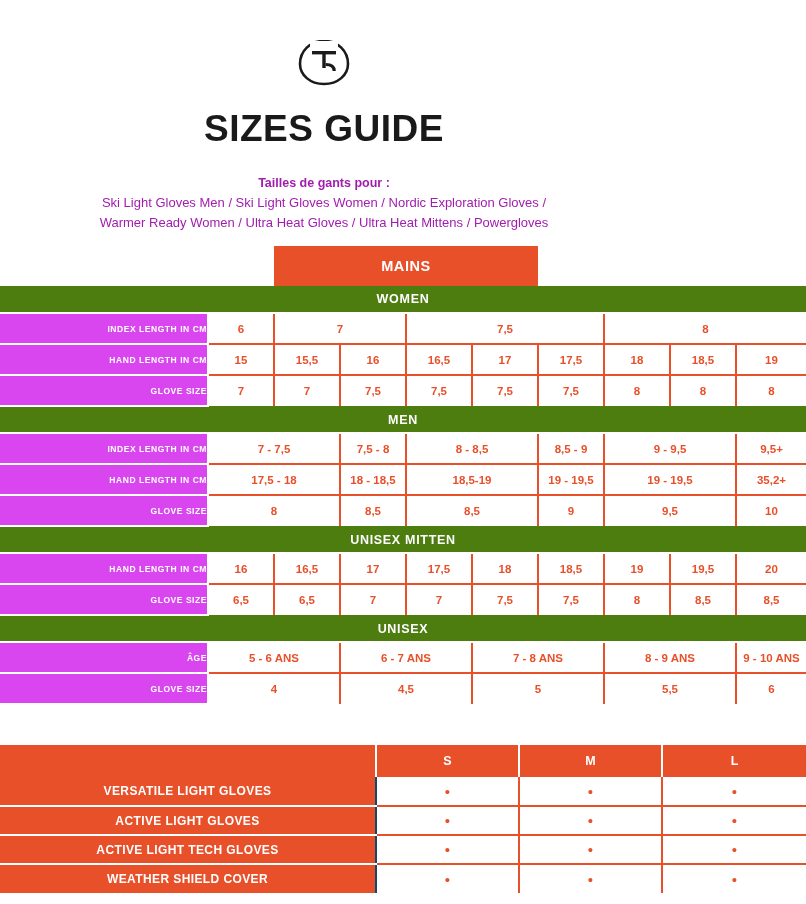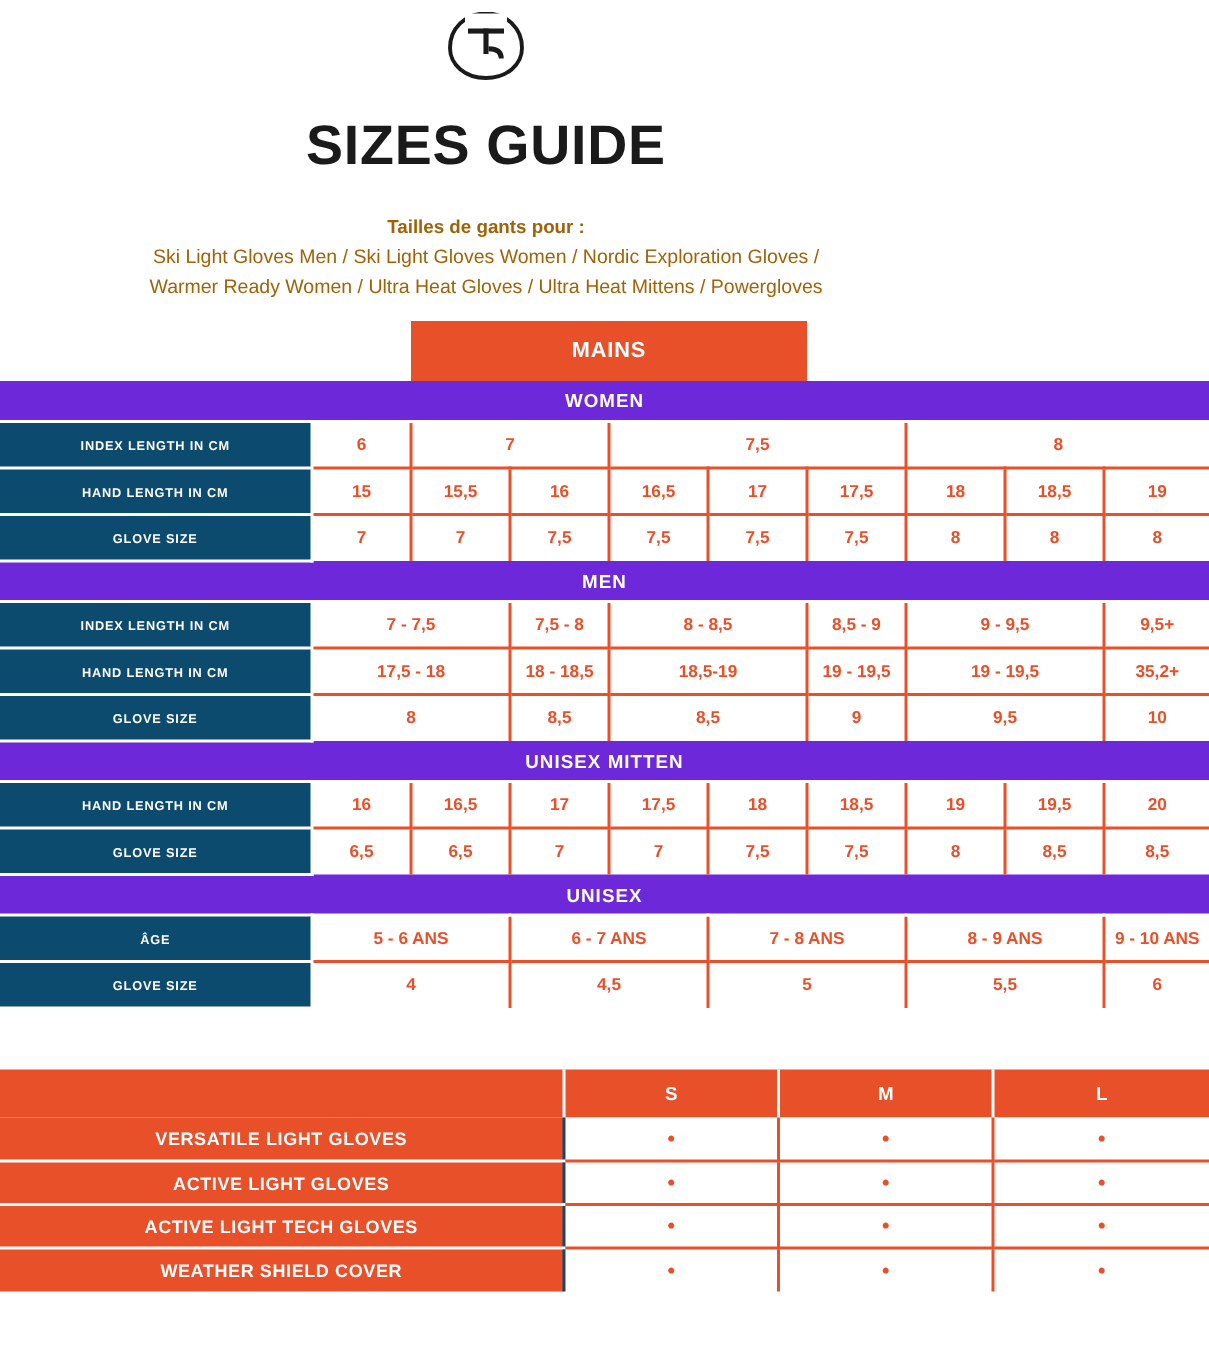--- a/index.html
+++ b/index.html
@@ -3,74 +3,74 @@
 <meta charset="utf-8">
 <style>
   * { box-sizing: border-box; margin: 0; padding: 0; }
   body {
     width: 806px;
     min-height: 904px;
     background: #ffffff;
     font-family: "Liberation Sans", sans-serif;
     color: #E8502A;
   }
-  .page { width: 648px; position: relative; }
+  .page { width: 648px; position: relative; margin-top: 32px; }
 
   
   .logo-wrap { display: flex; justify-content: center; padding-top: 8px; }
   .logo { width: 54px; height: 46px; }
 
   
   .title {
     text-align: center;
     font-size: 37px;
     font-weight: bold;
     letter-spacing: 0.5px;
     color: #1A1A1A;
     margin-top: 22px;
   }
-  .subtitle-block { margin-top: 26px; text-align: center; color: #a16207; }
+  .subtitle-block { margin-top: 26px; text-align: center; color: #a21caf; }
   .subtitle-strong { font-size: 12.5px; font-weight: bold; }
   .subtitle-line { font-size: 13px; margin-top: 5px; font-weight: 400; }
 
   
   .tbl { width: 806px; border-collapse: collapse; table-layout: fixed; }
   .spacer-row td { height: 16px; border: none; background: #fff; }
 
   .mains-row { height: 40px; padding-left: 16px; }
   .mains-cell {
     background: #E8502A;
     color: #ffffff;
     font-weight: bold;
     font-size: 14.5px;
     letter-spacing: 0.6px;
     text-align: center;
     vertical-align: middle;
   }
   .blank { background: #ffffff; border: none; }
 
   .group-head td {
-    background: #6d28d9;
+    background: #4d7c0f;
     color: #ffffff;
     font-weight: bold;
     font-size: 12.5px;
     letter-spacing: 0.7px;
     text-align: center;
     height: 27px;
     vertical-align: middle;
     border-bottom: 2px solid #ffffff;
   }
 
   .rowlabel {
-    background: #0c4a6e;
+    background: #d946ef;
     color: #ffffff;
     font-weight: bold;
     font-size: 8.5px;
     letter-spacing: 0.55px;
-    text-align: center;
+    text-align: right;
     vertical-align: middle;
     border-right: 2px solid #ffffff;
     border-bottom: 2px solid #ffffff;
   }
   .val {
     background: #ffffff;
     color: #E8502A;
     font-weight: bold;
     font-size: 11.5px;
     text-align: center;

